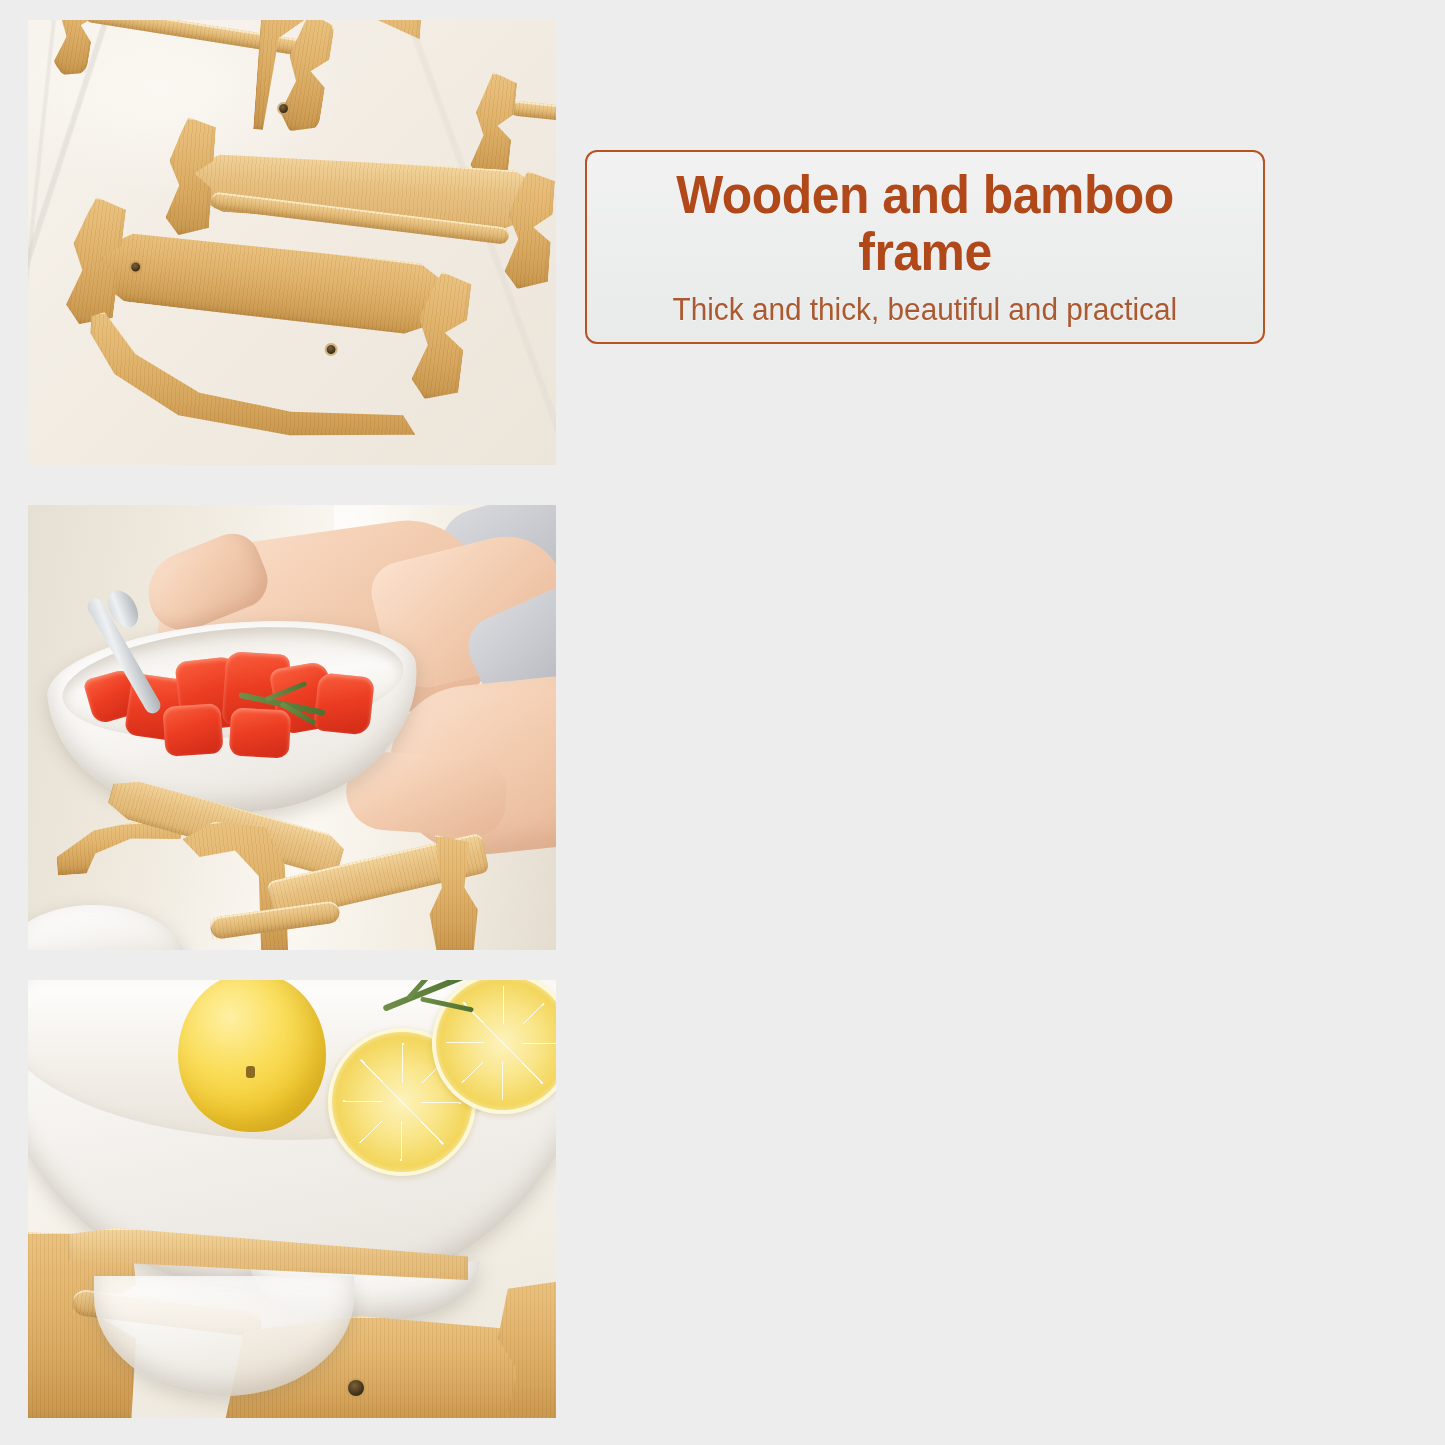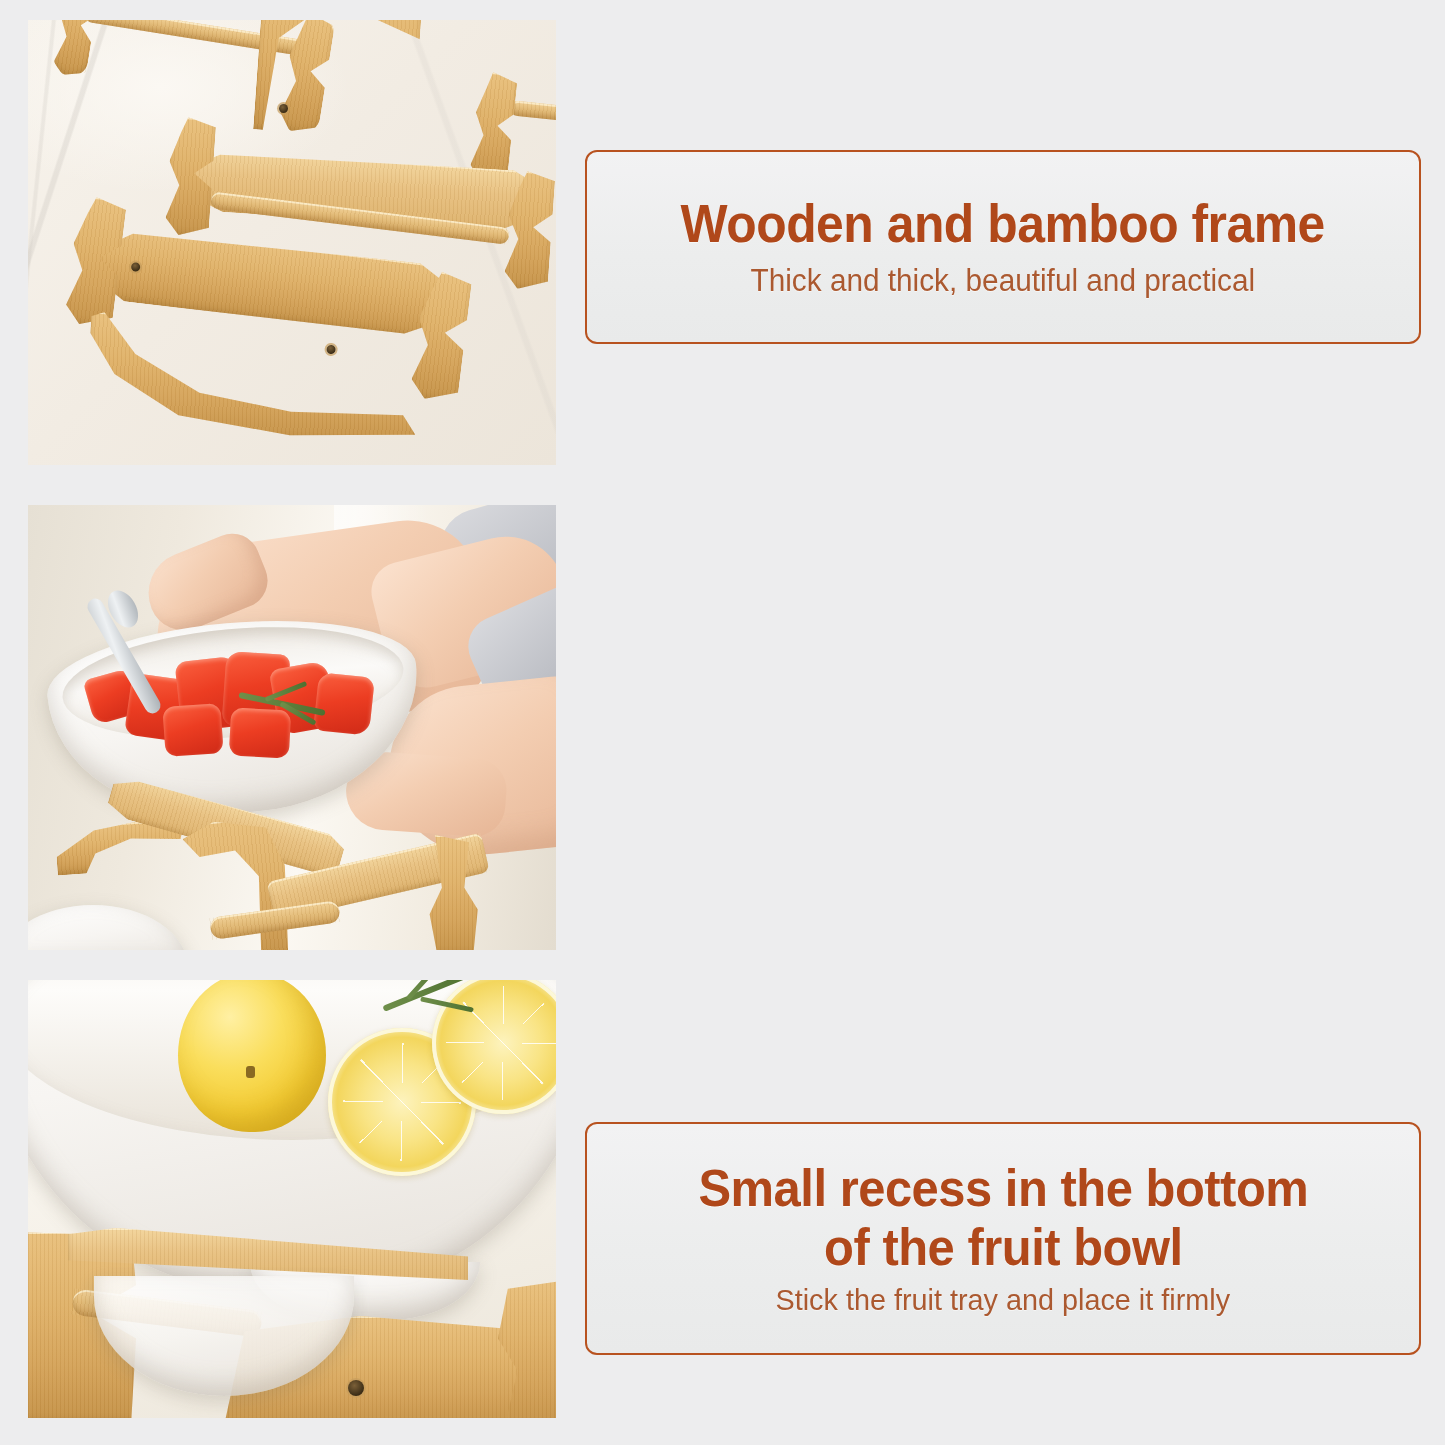--- a/index.html
+++ b/index.html
@@ -141,21 +141,21 @@
         rgba(255,255,255,.85) 180deg 181.5deg, transparent 181.5deg 225deg,
         rgba(255,255,255,.85) 225deg 226.5deg, transparent 226.5deg 270deg,
         rgba(255,255,255,.85) 270deg 271.5deg, transparent 271.5deg 315deg,
         rgba(255,255,255,.85) 315deg 316.5deg, transparent 316.5deg 360deg);
   }
 
   
   .card {
     position: absolute;
     left: 585px;
-    width: 836px;
+    width: 680px;
     box-sizing: border-box;
     border: 2px solid #b8521f;
     border-radius: 12px;
     background: linear-gradient(180deg, #f2f2f3 0%, #eceded 55%, #e9eaea 100%);
     display: flex;
     flex-direction: column;
     align-items: center;
     justify-content: center;
     text-align: center;
     padding: 10px 18px;
@@ -352,21 +352,14 @@
       <div class="bowl-white" style="left:66px;top:296px;width:260px;height:120px;border-radius:0 0 60% 60% / 0 0 100% 100%;opacity:.9;"></div>
     </div>
   </div>
 
   <div class="card" id="card-1">
     <div class="card-title">Wooden and bamboo frame</div>
     <div class="card-sub">Thick and thick, beautiful and practical</div>
   </div>
 
 
-  <div class="card" id="card-3">
-    <div class="card-title">
-      <div>Small recess in the bottom</div>
-      <div>of the fruit bowl</div>
-    </div>
-    <div class="card-sub">Stick the fruit tray and place it firmly</div>
-  </div>
 
 </div>
 
 </body></html>

